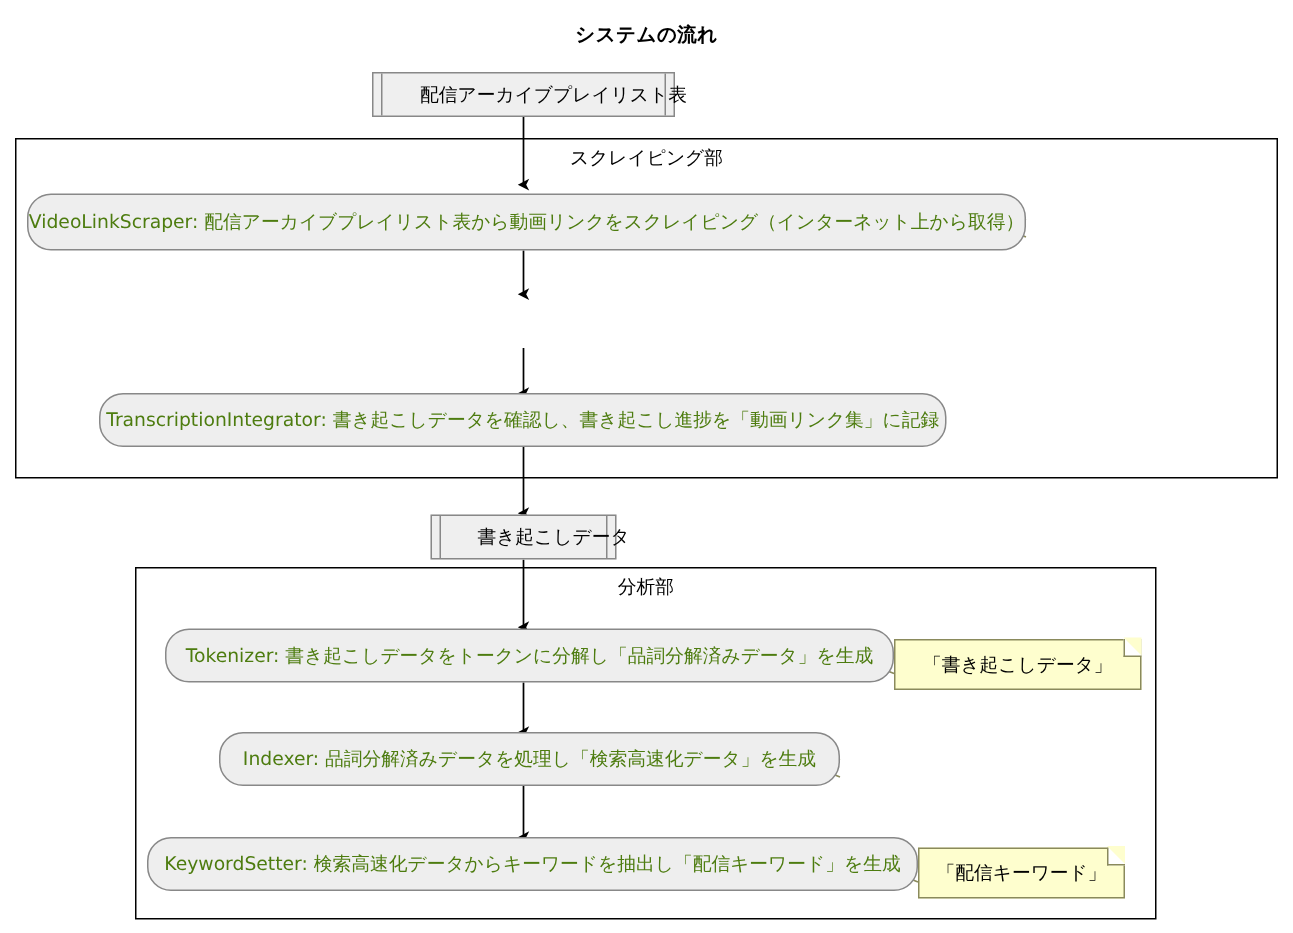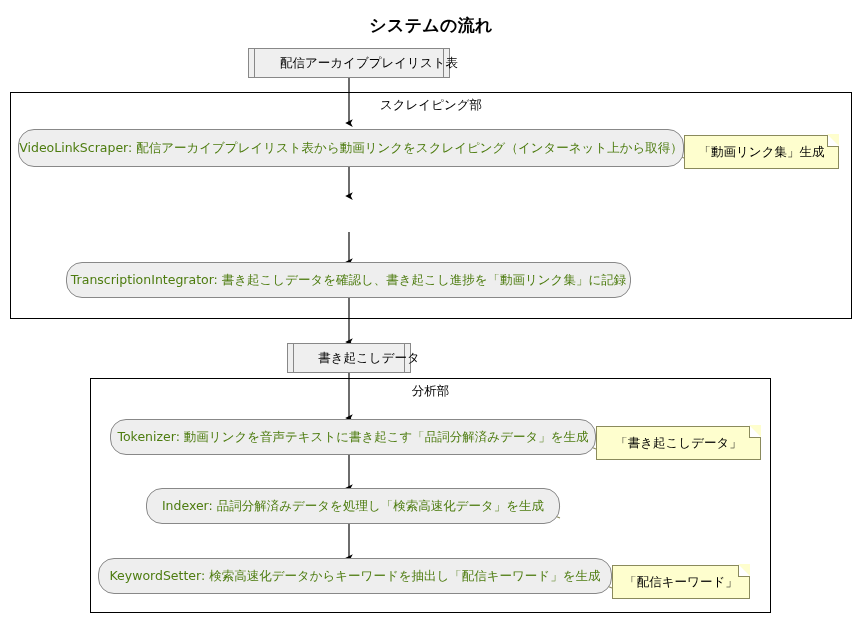--- a/index.html
+++ b/index.html
@@ -24,21 +24,21 @@
     width: 862px;
     height: 622px;
     pointer-events: none;
   }
   .diagram-title {
     position: absolute;
     left: 0;
     top: 14px;
     width: 862px;
     text-align: center;
-    font-size: 17px;
+    font-size: 13px;
     font-weight: bold;
     color: #000000;
     letter-spacing: 0.3px;
   }
   
   .partition {
     position: absolute;
     box-sizing: border-box;
     border: 1.6px solid #000000;
     background: transparent;
@@ -176,40 +176,36 @@
   </div>
 
   <div class="partition" style="left:10px; top:92px; width:842px; height:227px;">
     <div class="partition-title">スクレイピング部</div>
   </div>
 
   <div class="activity" style="left:18px; top:129px; width:666px; height:38px;">
     <span>VideoLinkScraper: 配信アーカイブプレイリスト表から動画リンクをスクレイピング（インターネット上から取得）</span>
   </div>
 
-  <div class="note" style="left:684px; top:135px; width:155px; height:34px;">
-    <span class="fold"></span>
-    <span class="note-text">「動画リンク集」生成</span>
-  </div>
 
 
   <div class="activity" style="left:66px; top:262px; width:565px; height:36px;">
     <span>TranscriptionIntegrator: 書き起こしデータを確認し、書き起こし進捗を「動画リンク集」に記録</span>
   </div>
 
   <div class="object-node" style="left:287px; top:343px; width:124px; height:30px;">
     <span class="object-label">書き起こしデータ</span>
   </div>
 
   <div class="partition" style="left:90px; top:378px; width:681px; height:235px;">
     <div class="partition-title">分析部</div>
   </div>
 
   <div class="activity" style="left:110px; top:419px; width:486px; height:36px;">
-    <span>Tokenizer: 動画リンクを音声テキストに書き起こす「品詞分解済みデータ」を生成</span>
+    <span>Tokenizer: 書き起こしデータをトークンに分解し「品詞分解済みデータ」を生成</span>
   </div>
 
   <div class="note" style="left:596px; top:426px; width:165px; height:34px;">
     <span class="fold"></span>
     <span class="note-text">「書き起こしデータ」</span>
   </div>
 
   <div class="activity" style="left:146px; top:488px; width:414px; height:36px;">
     <span>Indexer: 品詞分解済みデータを処理し「検索高速化データ」を生成</span>
   </div>

